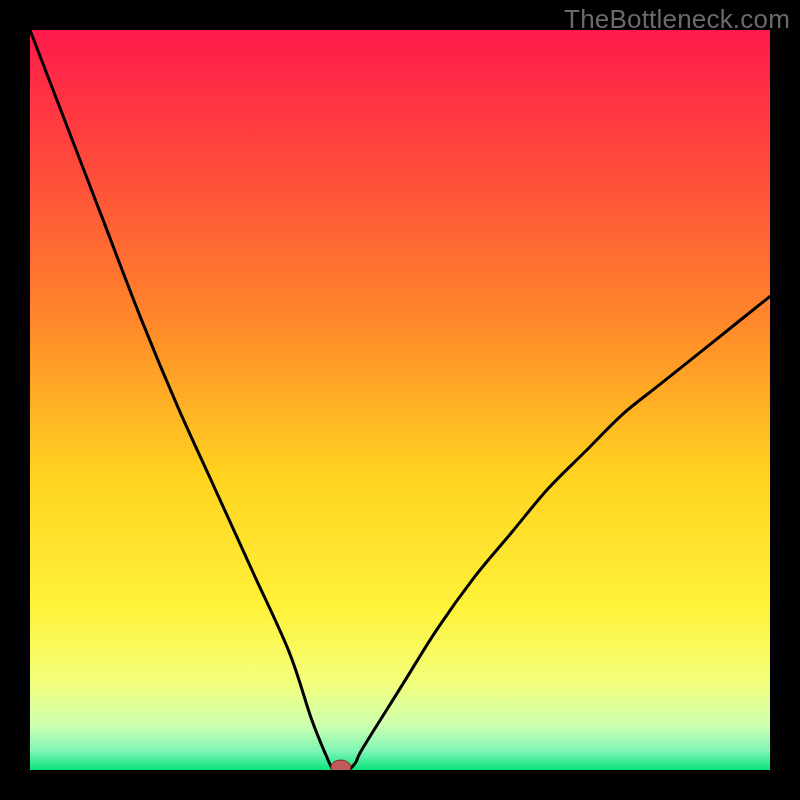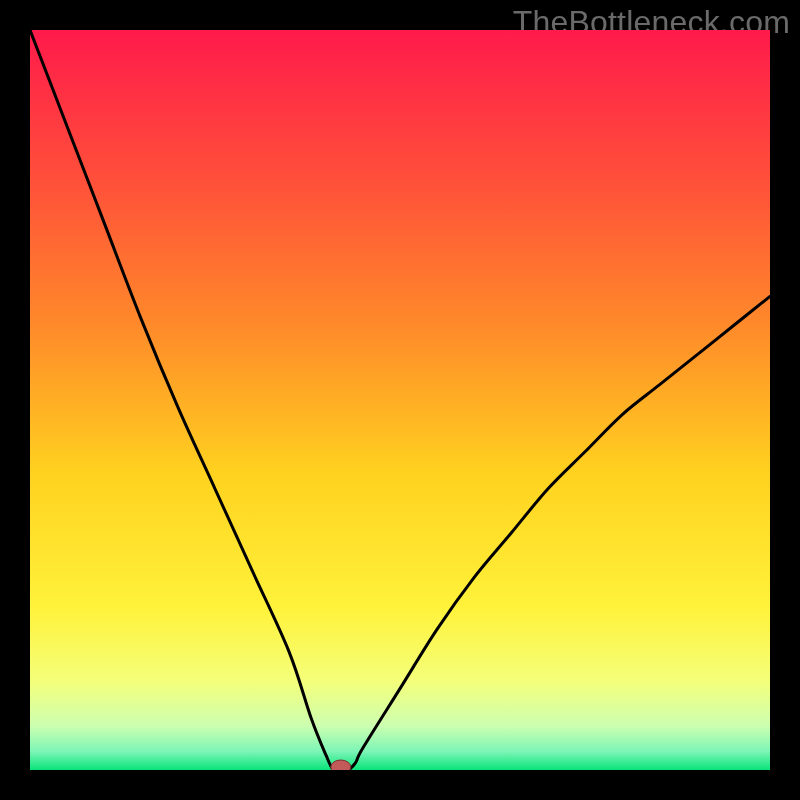--- a/index.html
+++ b/index.html
@@ -17,21 +17,21 @@
     top: 0;
     width: 800px;
     height: 800px;
     background: #000;
   }
   .watermark {
     position: absolute;
     top: 4px;
     right: 10px;
     color: #6a6a6a;
-    font-size: 32px;
+    font-size: 26px;
     font-weight: 400;
     letter-spacing: 0.2px;
     user-select: none;
   }
   .plot-wrap {
     position: absolute;
     left: 30px;
     top: 30px;
     width: 740px;
     height: 740px;

